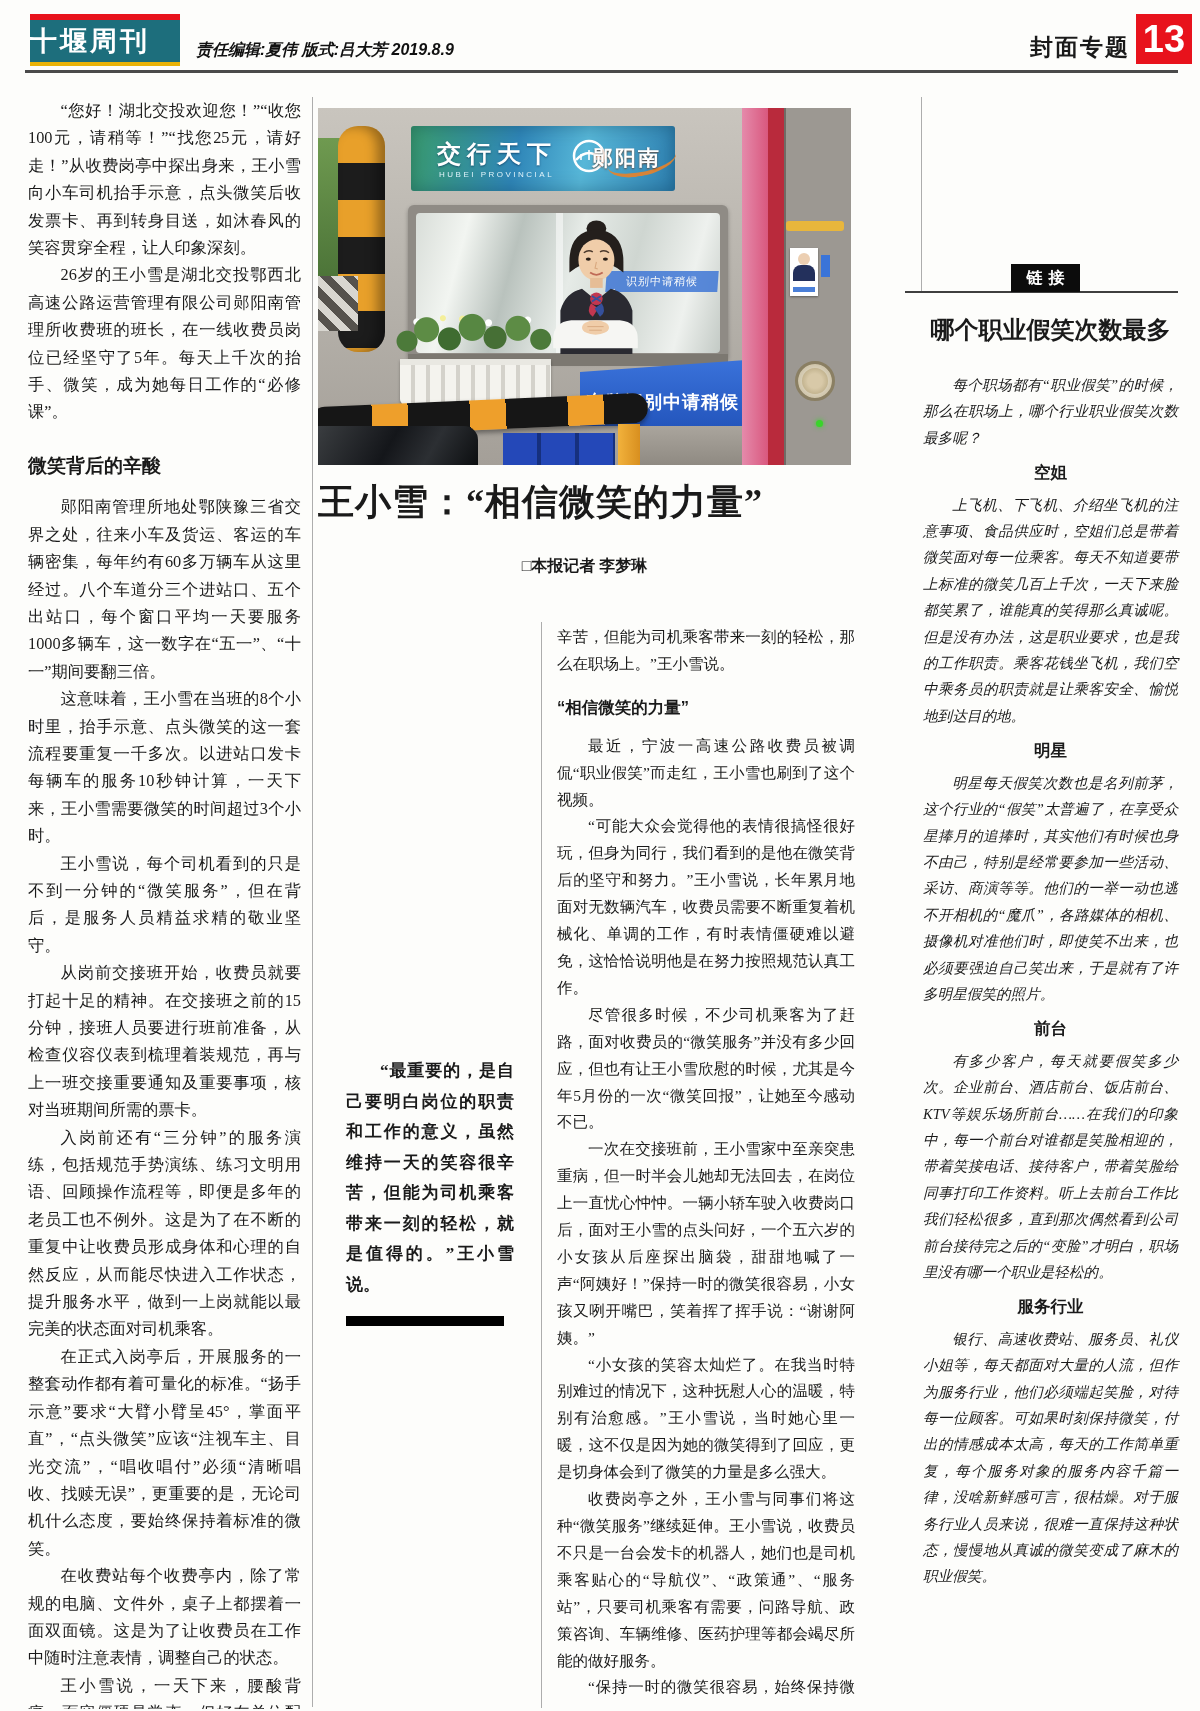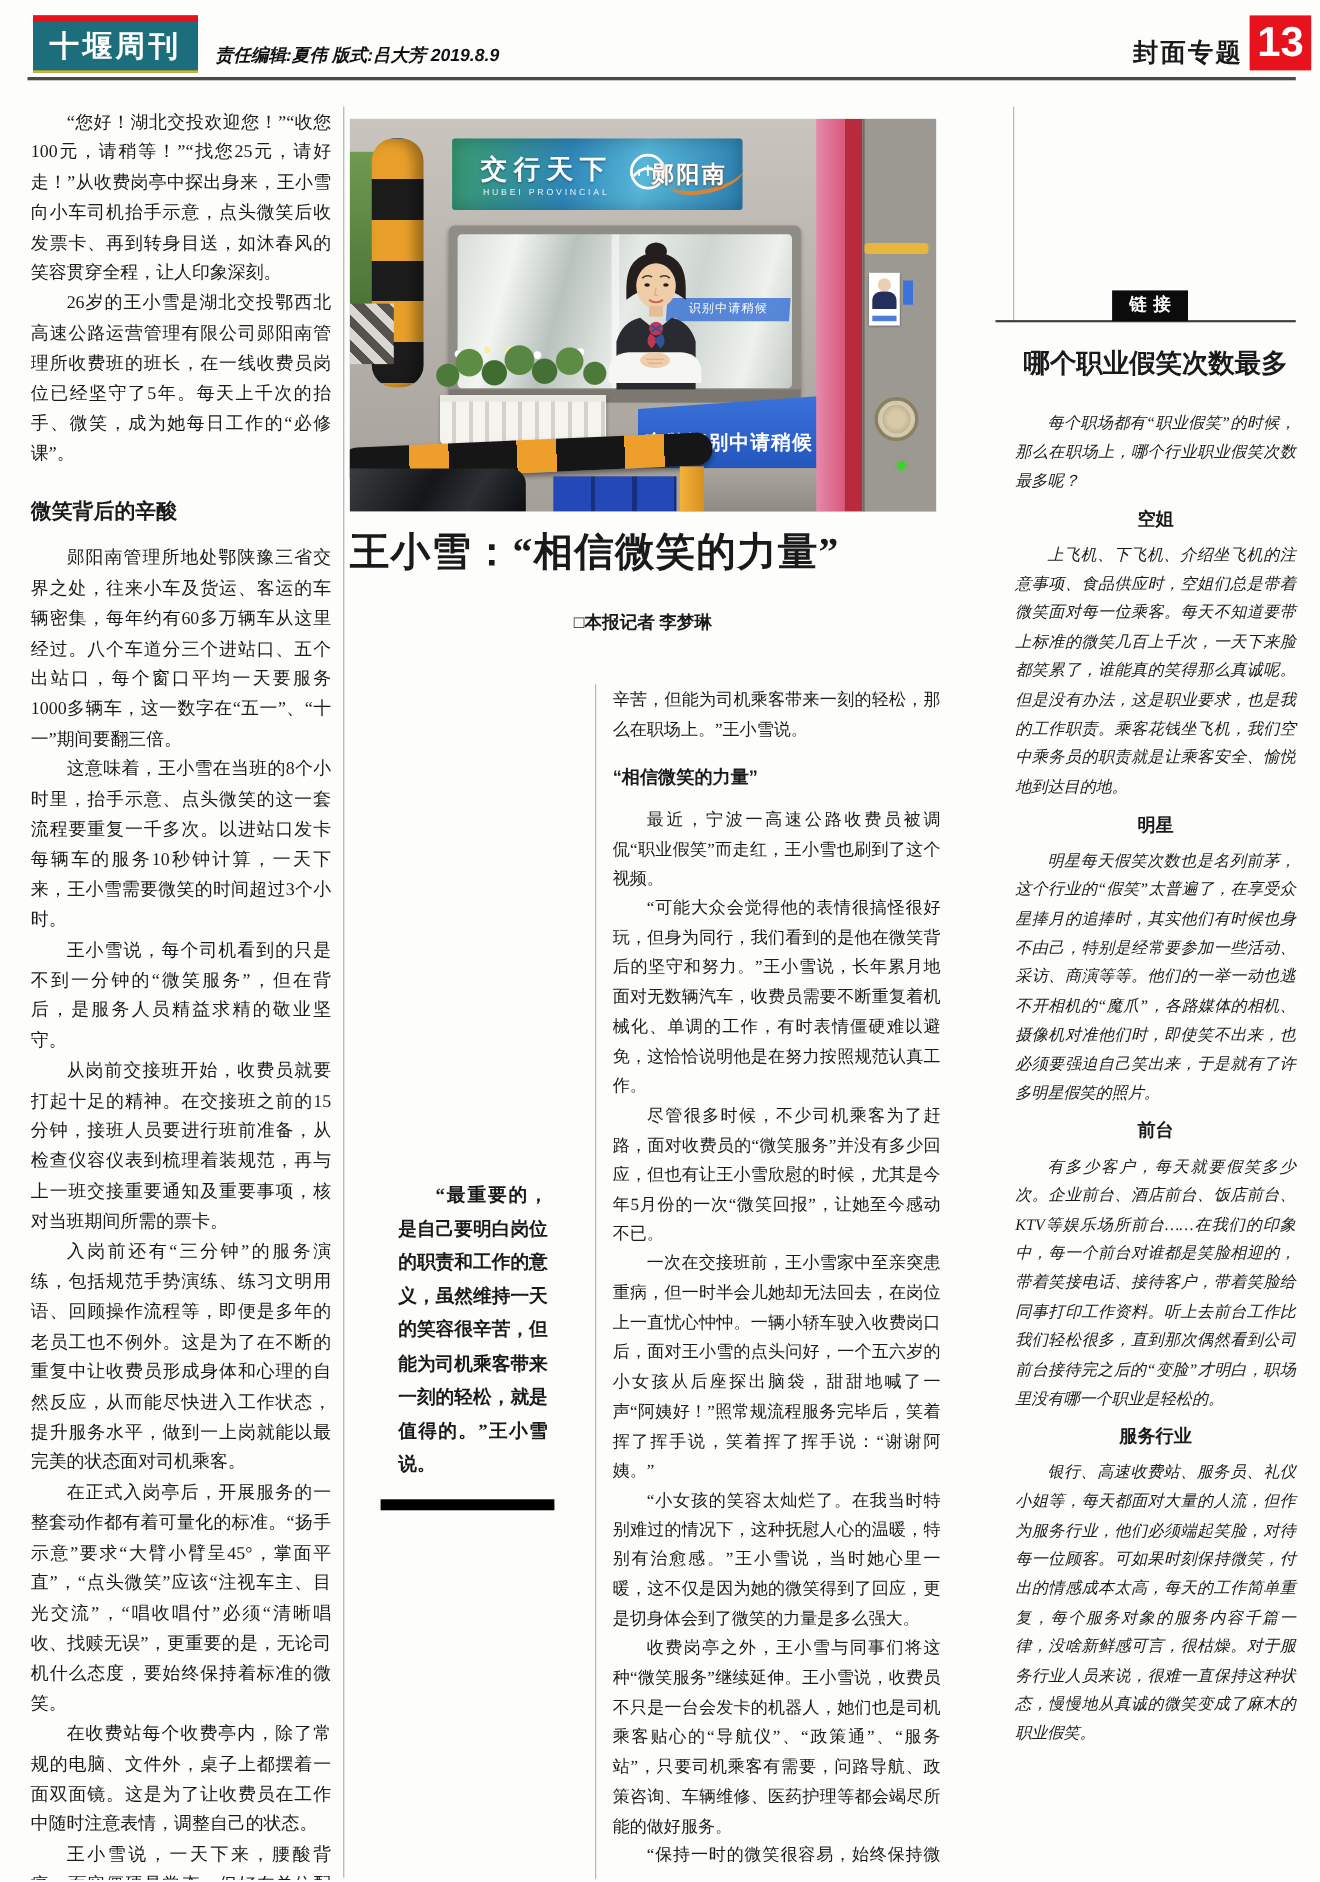--- a/index.html
+++ b/index.html
@@ -1,22 +1,22 @@
 <!DOCTYPE html>
 <html><head>
 <meta charset="utf-8">
 <style>
   html,body{margin:0;padding:0;background:#e8e8e8;}
   .page{position:relative;width:1200px;height:1711px;margin:0 auto;background:#fdfdfb;
         font-family:"Liberation Serif","DejaVu Serif",serif;color:#1a1a1a;overflow:hidden;}
 
   
   .masthead{position:absolute;left:30px;top:14px;width:150px;height:52px;background:#1d6e7c;
-            border-top:6px solid #e8121c;border-bottom:2px solid #eab308;box-sizing:border-box;
-            display:flex;align-items:center;justify-content:center;}
+            border-top:6px solid #e8121c;border-bottom:4px solid #eab308;box-sizing:border-box;
+            display:flex;align-items:center;}
   .masthead span{color:#fff;font-size:27px;font-weight:bold;letter-spacing:3px;}
   .credits{position:absolute;left:196px;top:40px;font-family:"Liberation Sans","DejaVu Sans",sans-serif;
            font-weight:bold;font-style:italic;font-size:16px;color:#111;}
   .section-label{position:absolute;right:70px;top:32px;font-size:23px;font-weight:bold;letter-spacing:2px;}
   .page-num{position:absolute;right:8px;top:14px;width:56px;height:50px;background:#e8121c;color:#fff;
             font-family:"Liberation Sans","DejaVu Sans",sans-serif;font-size:38px;font-weight:bold;
             display:flex;align-items:center;justify-content:center;}
   .header-rule{position:absolute;left:25px;top:70px;width:1153px;height:3px;background:#4a4a4a;}
 
   
@@ -31,21 +31,21 @@
   .para{margin:0;text-indent:2em;}
   .no-indent{text-indent:0;}
   .subhead-left{font-size:19px;font-weight:bold;margin:26px 0 14px;text-indent:0;font-family:"Liberation Sans","DejaVu Sans",sans-serif;}
 
   .col-mid{position:absolute;left:557px;top:624px;width:298px;height:1078px;overflow:hidden;
            font-size:15.5px;line-height:26.9px;text-align:justify;}
   .subhead-mid{font-size:16.5px;font-weight:bold;margin:16px 0 12px;font-family:"Liberation Sans","DejaVu Sans",sans-serif;}
 
   .pull-quote{position:absolute;left:346px;top:1056px;width:168px;font-size:17px;line-height:30.5px;
               font-weight:bold;text-align:justify;}
-  .pull-quote p{margin:16px;text-indent:2em;}
+  .pull-quote p{margin:0;text-indent:2em;}
   .quote-bar{width:158px;height:10px;background:#000;margin-top:16px;}
 
   
   .headline{position:absolute;left:318px;top:478px;width:533px;margin:0;text-align:left;
             font-size:36px;font-weight:bold;letter-spacing:1px;}
   .byline{position:absolute;left:318px;top:556px;width:533px;text-align:center;font-size:16px;font-weight:bold;}
 
   
   .link-tag{position:absolute;left:1011px;top:264px;width:69px;height:28px;background:#0c0c0c;color:#fff;
             font-size:16px;font-weight:bold;letter-spacing:6px;text-align:center;line-height:28px;
@@ -246,21 +246,21 @@
     <div class="quote-bar"></div>
   </aside>
 
   <div class="col-mid">
     <p class="para no-indent">辛苦，但能为司机乘客带来一刻的轻松，那么在职场上。”王小雪说。</p>
     <h3 class="subhead-mid">“相信微笑的力量”</h3>
     <div>
         <p class="para">最近，宁波一高速公路收费员被调侃“职业假笑”而走红，王小雪也刷到了这个视频。</p>
         <p class="para">“可能大众会觉得他的表情很搞怪很好玩，但身为同行，我们看到的是他在微笑背后的坚守和努力。”王小雪说，长年累月地面对无数辆汽车，收费员需要不断重复着机械化、单调的工作，有时表情僵硬难以避免，这恰恰说明他是在努力按照规范认真工作。</p>
         <p class="para">尽管很多时候，不少司机乘客为了赶路，面对收费员的“微笑服务”并没有多少回应，但也有让王小雪欣慰的时候，尤其是今年5月份的一次“微笑回报”，让她至今感动不已。</p>
-        <p class="para">一次在交接班前，王小雪家中至亲突患重病，但一时半会儿她却无法回去，在岗位上一直忧心忡忡。一辆小轿车驶入收费岗口后，面对王小雪的点头问好，一个五六岁的小女孩从后座探出脑袋，甜甜地喊了一声“阿姨好！”照常规流程服务完毕后，笑着挥了挥手说，笑着挥了挥手说：“谢谢阿姨。”</p>
+        <p class="para">一次在交接班前，王小雪家中至亲突患重病，但一时半会儿她却无法回去，在岗位上一直忧心忡忡。一辆小轿车驶入收费岗口后，面对王小雪的点头问好，一个五六岁的小女孩从后座探出脑袋，甜甜地喊了一声“阿姨好！”保持一时的微笑很容易，小女孩又咧开嘴巴，笑着挥了挥手说：“谢谢阿姨。”</p>
         <p class="para">“小女孩的笑容太灿烂了。在我当时特别难过的情况下，这种抚慰人心的温暖，特别有治愈感。”王小雪说，当时她心里一暖，这不仅是因为她的微笑得到了回应，更是切身体会到了微笑的力量是多么强大。</p>
         <p class="para">收费岗亭之外，王小雪与同事们将这种“微笑服务”继续延伸。王小雪说，收费员不只是一台会发卡的机器人，她们也是司机乘客贴心的“导航仪”、“政策通”、“服务站”，只要司机乘客有需要，问路导航、政策咨询、车辆维修、医药护理等都会竭尽所能的做好服务。</p>
         <p class="para">“保持一时的微笑很容易，始终保持微笑很难。”王小雪说，微笑虽然只是工作服务的一部分，但是只要坚持，微笑也可以点亮我们的生活。</p>
       </div>
   </div>
 
   <div class="sidebar-rule"></div>
   <div class="link-tag">链接</div>
   <h2 class="sidebar-headline">哪个职业假笑次数最多</h2>
   <div class="col-side">

